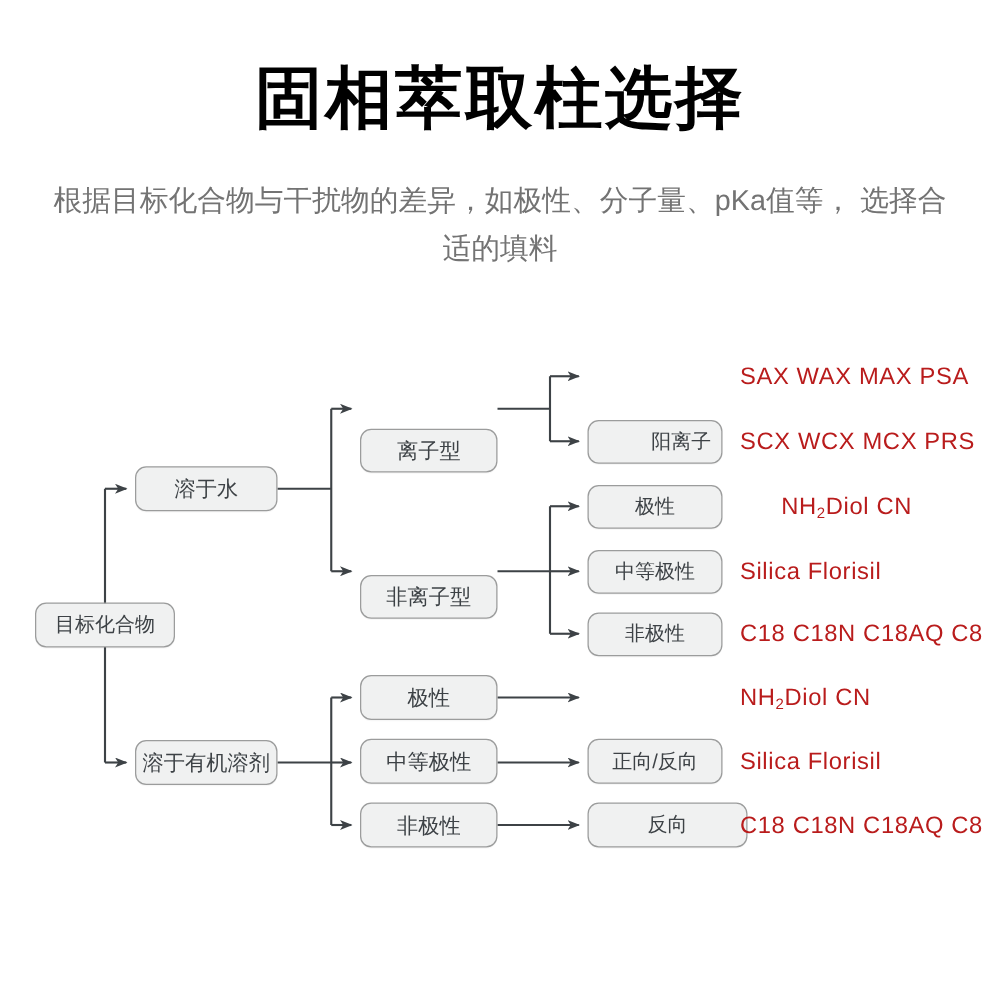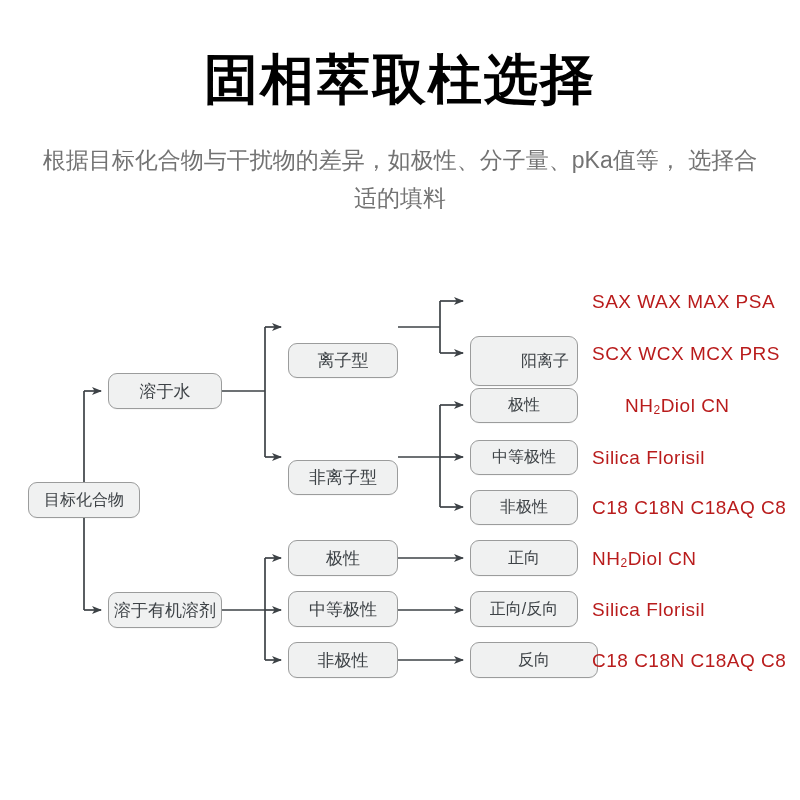--- a/index.html
+++ b/index.html
@@ -110,21 +110,21 @@
 
     <div class="node" style="left:288px;top:310px;width:110px;height:35px;margin-top:33px;">
       <span>离子型</span>
     </div>
     <div class="node" style="left:288px;top:460px;width:110px;height:35px;">
       <span>非离子型</span>
     </div>
 
     <div class="leaf-text" style="left:592px;top:285px;height:33px;">SAX WAX MAX PSA</div>
 
-    <div class="node small" style="left:470px;top:336px;width:108px;height:50px;padding-left:42px;">
+    <div class="node small" style="left:470px;top:336px;width:108px;height:35px;padding-left:42px;">
       <span>阳离子</span>
     </div>
     <div class="leaf-text" style="left:592px;top:337px;height:33px;">SCX WCX MCX PRS</div>
 
     <div class="node small" style="left:470px;top:388px;width:108px;height:35px;">
       <span>极性</span>
     </div>
     <div class="leaf-text" style="left:625px;top:389px;height:33px;">NH<sub>2</sub> Diol CN</div>
 
     <div class="node small" style="left:470px;top:440px;width:108px;height:35px;">
@@ -132,23 +132,20 @@
     </div>
     <div class="leaf-text" style="left:592px;top:441px;height:33px;">Silica Florisil</div>
 
     <div class="node small" style="left:470px;top:490px;width:108px;height:35px;">
       <span>非极性</span>
     </div>
     <div class="leaf-text" style="left:592px;top:491px;height:33px;">C18 C18N C18AQ C8</div>
 
     <div class="node" style="left:288px;top:540px;width:110px;height:36px;">
       <span>极性</span>
-    </div>
-    <div class="node small" style="left:470px;top:540px;width:108px;height:36px;">
-      <span>正向</span>
     </div>
     <div class="leaf-text" style="left:592px;top:542px;height:33px;justify-content:flex-end;">NH<sub>2</sub> Diol CN</div>
 
     <div class="node" style="left:288px;top:591px;width:110px;height:36px;">
       <span>中等极性</span>
     </div>
     <div class="node small" style="left:470px;top:591px;width:108px;height:36px;">
       <span>正向/反向</span>
     </div>
     <div class="leaf-text" style="left:592px;top:593px;height:33px;">Silica Florisil</div>

